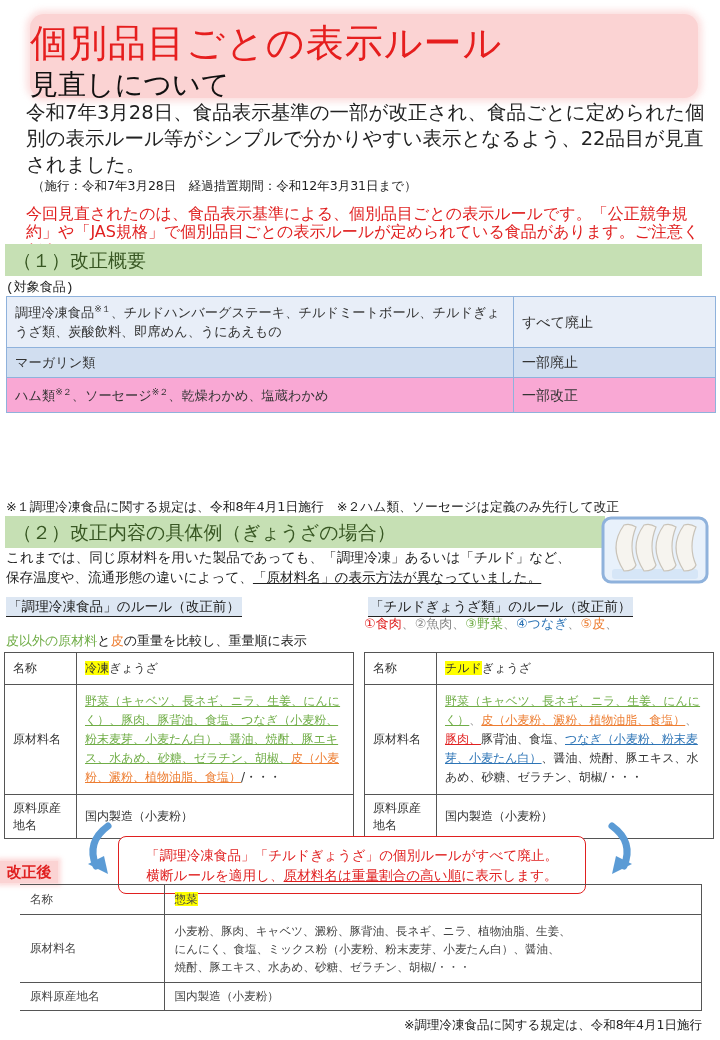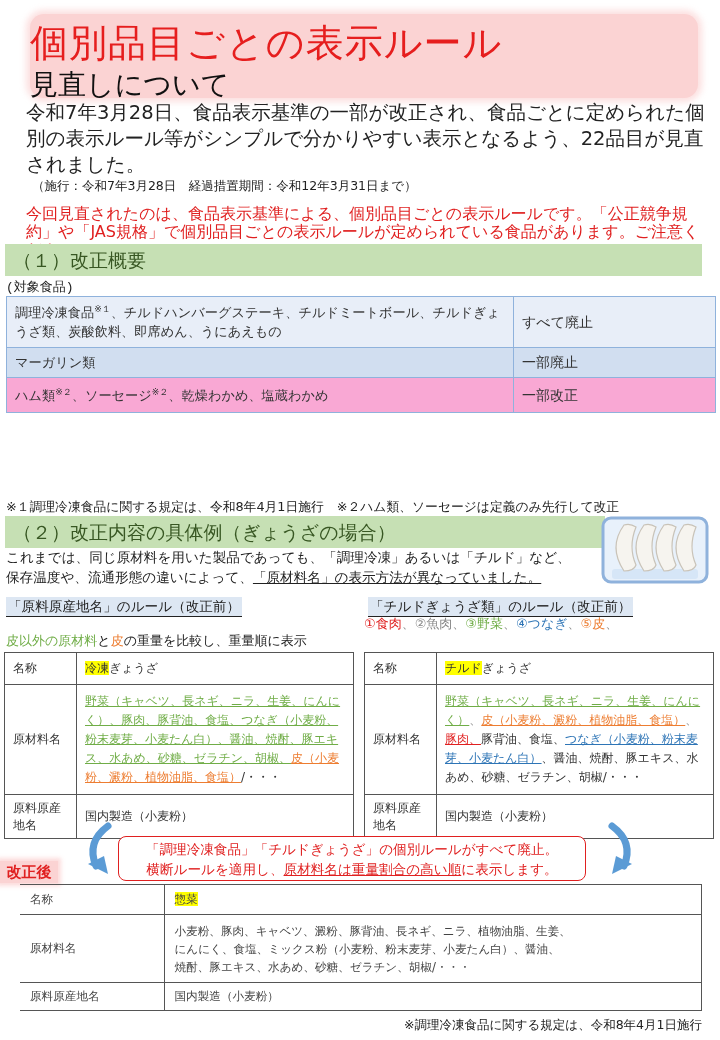--- a/index.html
+++ b/index.html
@@ -51,23 +51,23 @@
     .hl { background: #ffff00; }
     .ing span { line-height: 19px; }
     .ug { color: #70ad47; text-decoration: underline; text-decoration-color: #70ad47; }
     .uo { color: #ed7d31; text-decoration: underline; }
     .ur { color: #e02020; text-decoration: underline; }
     .ub { color: #2e75b6; text-decoration: underline; }
 
     .arrow { position: absolute; }
 
     .callout {
-      position: absolute; left: 118px; top: 836px; width: 468px; height: 45px;
+      position: absolute; left: 118px; top: 836px; width: 468px; height: 58px;
       border: 1.5px solid #e02020; border-radius: 8px; background: #fff;
-      text-align: center; font-size: 13.6px; line-height: 20px; color: #e02020; padding-top: 2px;
+      text-align: center; font-size: 13.6px; line-height: 20px; color: #e02020; padding-top: 8px;
     }
     .callout .ul { text-decoration: underline; }
 
     .after-tag {
       position: absolute; left: 0; top: 861px; width: 58px; height: 22px;
       background: #fbd3d3; color: #e02020; font-weight: bold; font-size: 15px; text-align: center; line-height: 22px;
       box-shadow: 0 0 4px 3px rgba(251,211,211,0.8);
     }
     table.after { position: absolute; left: 20px; top: 884px; width: 682px; border-collapse: collapse; font-size: 11.6px; color: #444; }
     table.after td { border: 1.2px solid #555; padding: 3px 10px; vertical-align: middle; }
@@ -122,21 +122,21 @@
     <path d="M64 10 Q48 32 64 56 Q74 56 76 50 Q68 32 76 12 Q70 8 64 10 Z"></path>
     <path d="M84 10 Q68 32 84 56 Q94 56 96 50 Q88 32 96 12 Q90 8 84 10 Z"></path>
   </g>
 </svg>
 
 <div class="para2">
   <div>これまでは、同じ原材料を用いた製品であっても、「調理冷凍」あるいは「チルド」など、</div>
   <div><span>保存温度や、流通形態の違いによって、</span><span class="ul">「原材料名」の表示方法が異なっていました。</span></div>
 </div>
 
-<div class="rule-head" style="left:6px; top:597px;">「原料原産地名」のルール（改正前）</div>
+<div class="rule-head" style="left:6px; top:597px;">「調理冷凍食品」のルール（改正前）</div>
 <div class="rule-desc" style="left:6px; top:632px;">
   <span class="g">皮以外の原材料</span><span>と</span><span class="o">皮</span><span>の重量を比較し、重量順に表示</span>
 </div>
 
 <table class="label" style="left:4px; top:652px; width:350px;">
   <tbody>
       <tr style="height:32px;">
     <td class="k">名称</td>
     <td><span class="hl">冷凍</span><span>ぎょうざ</span></td>
   </tr>

